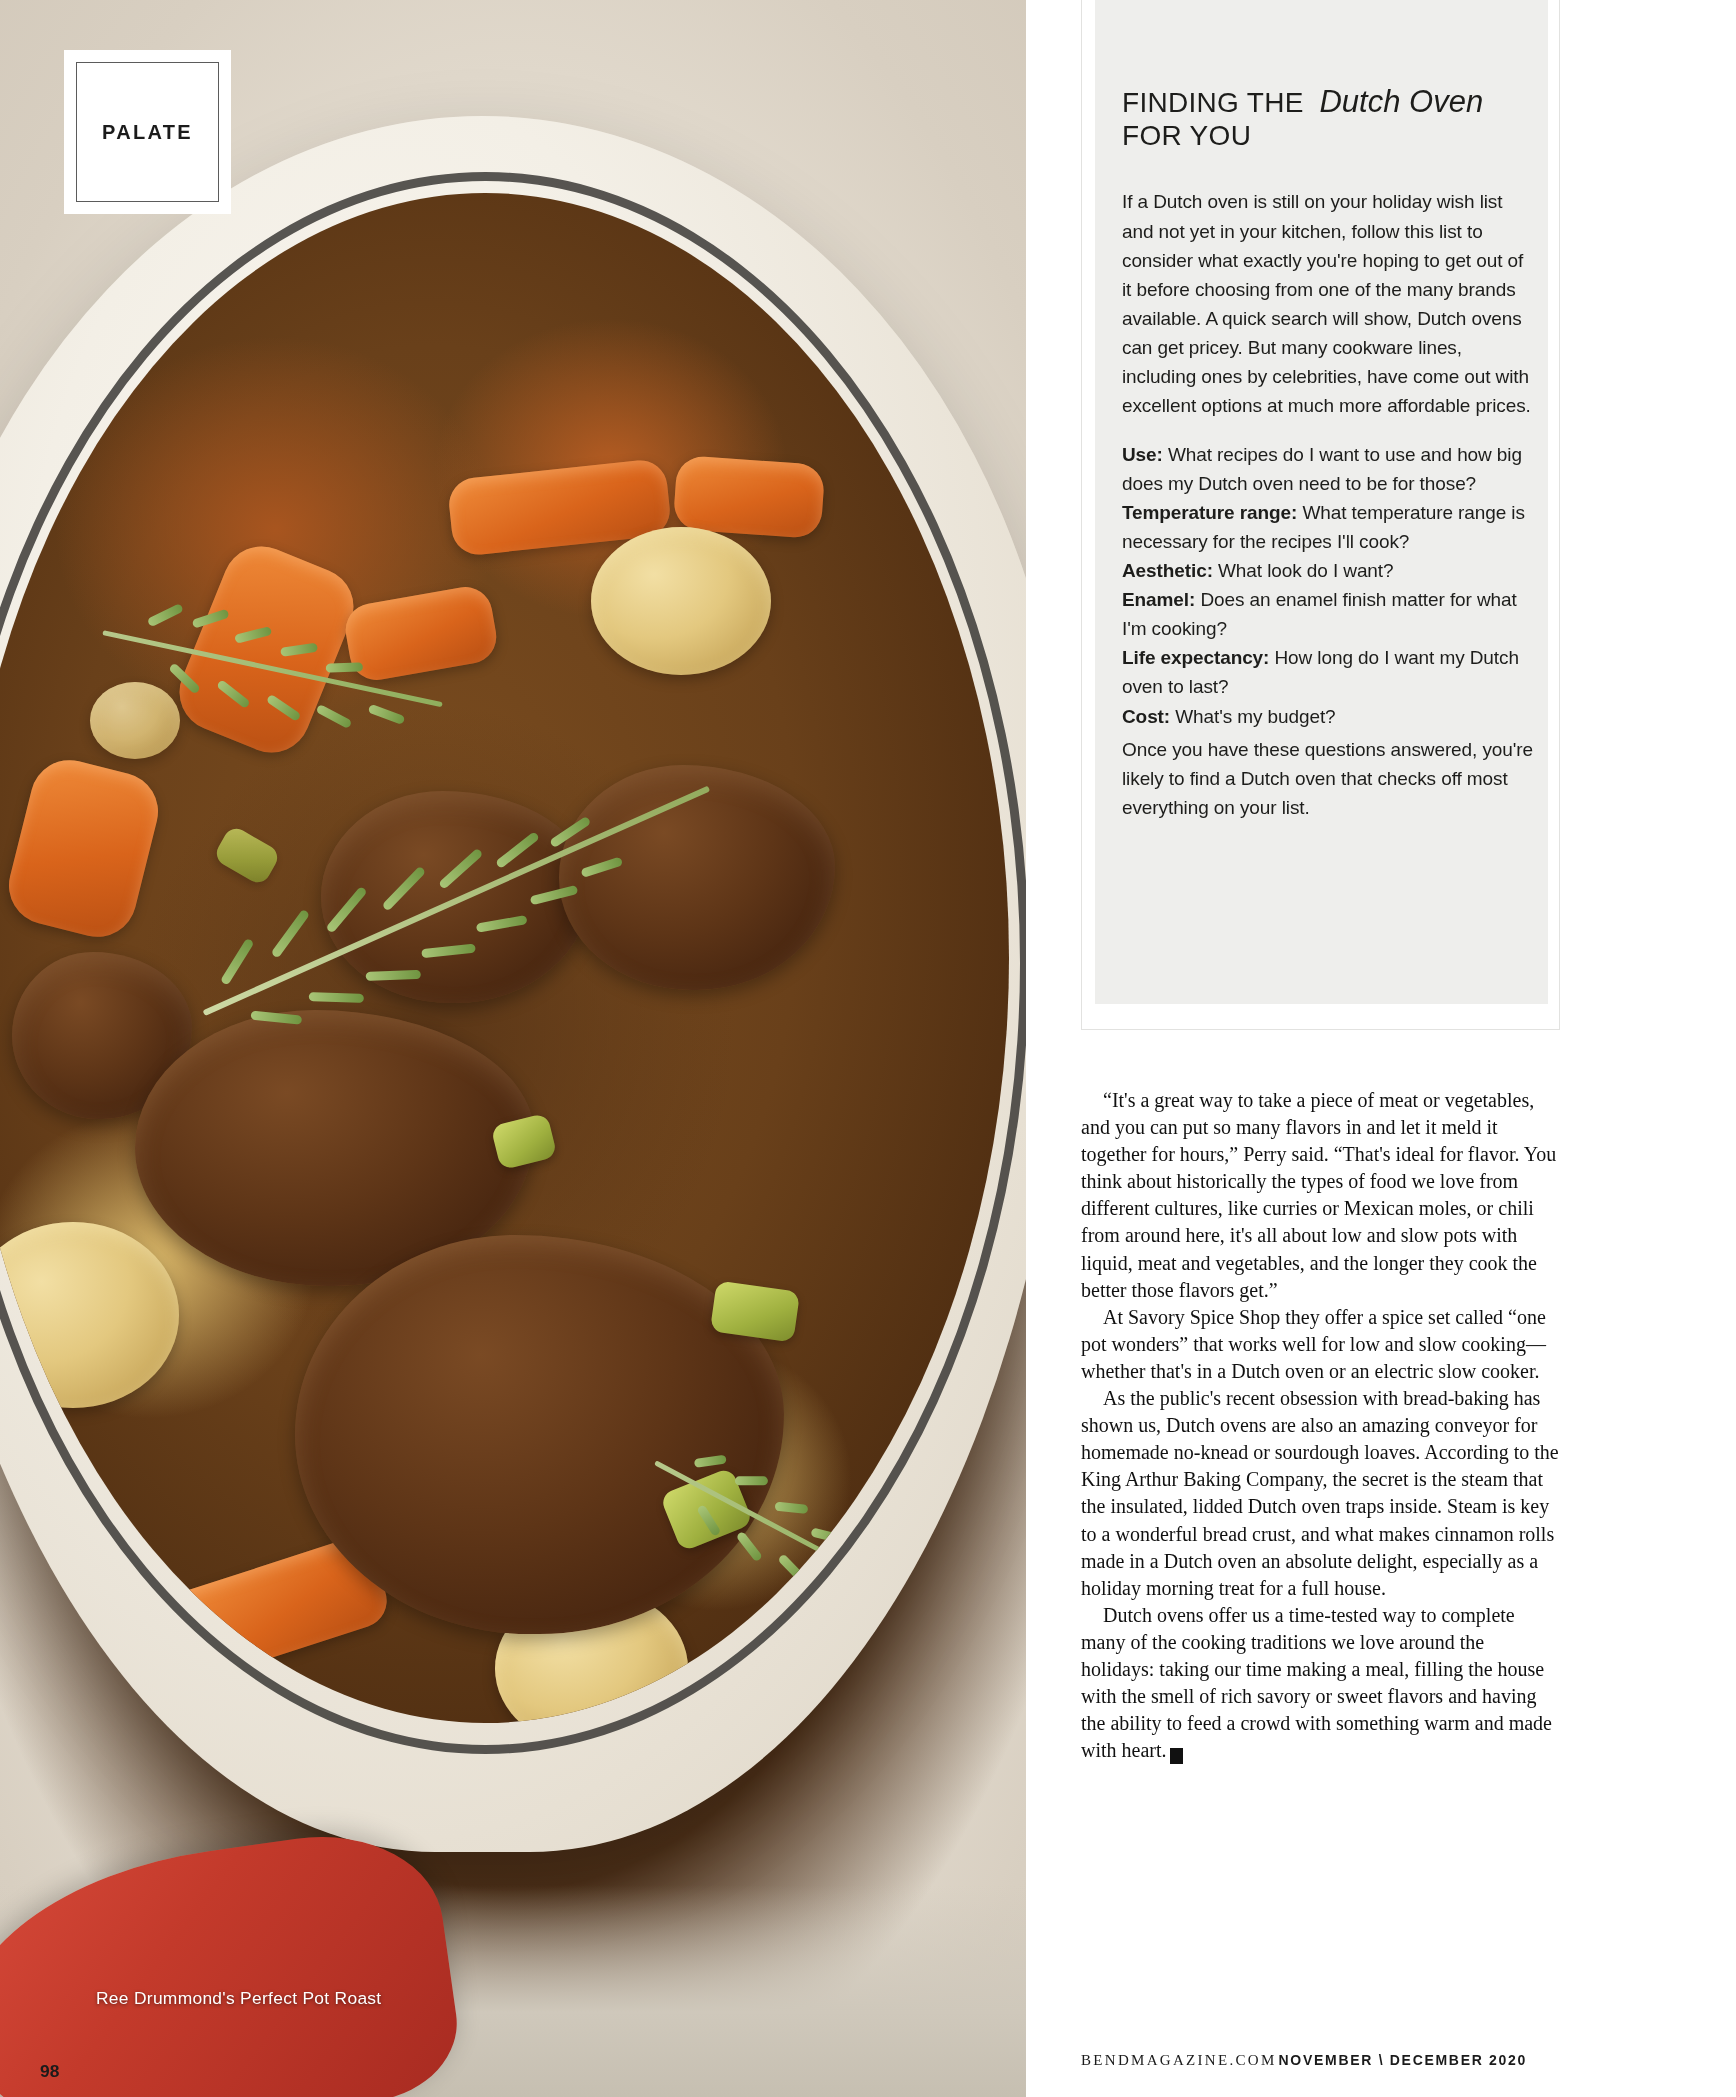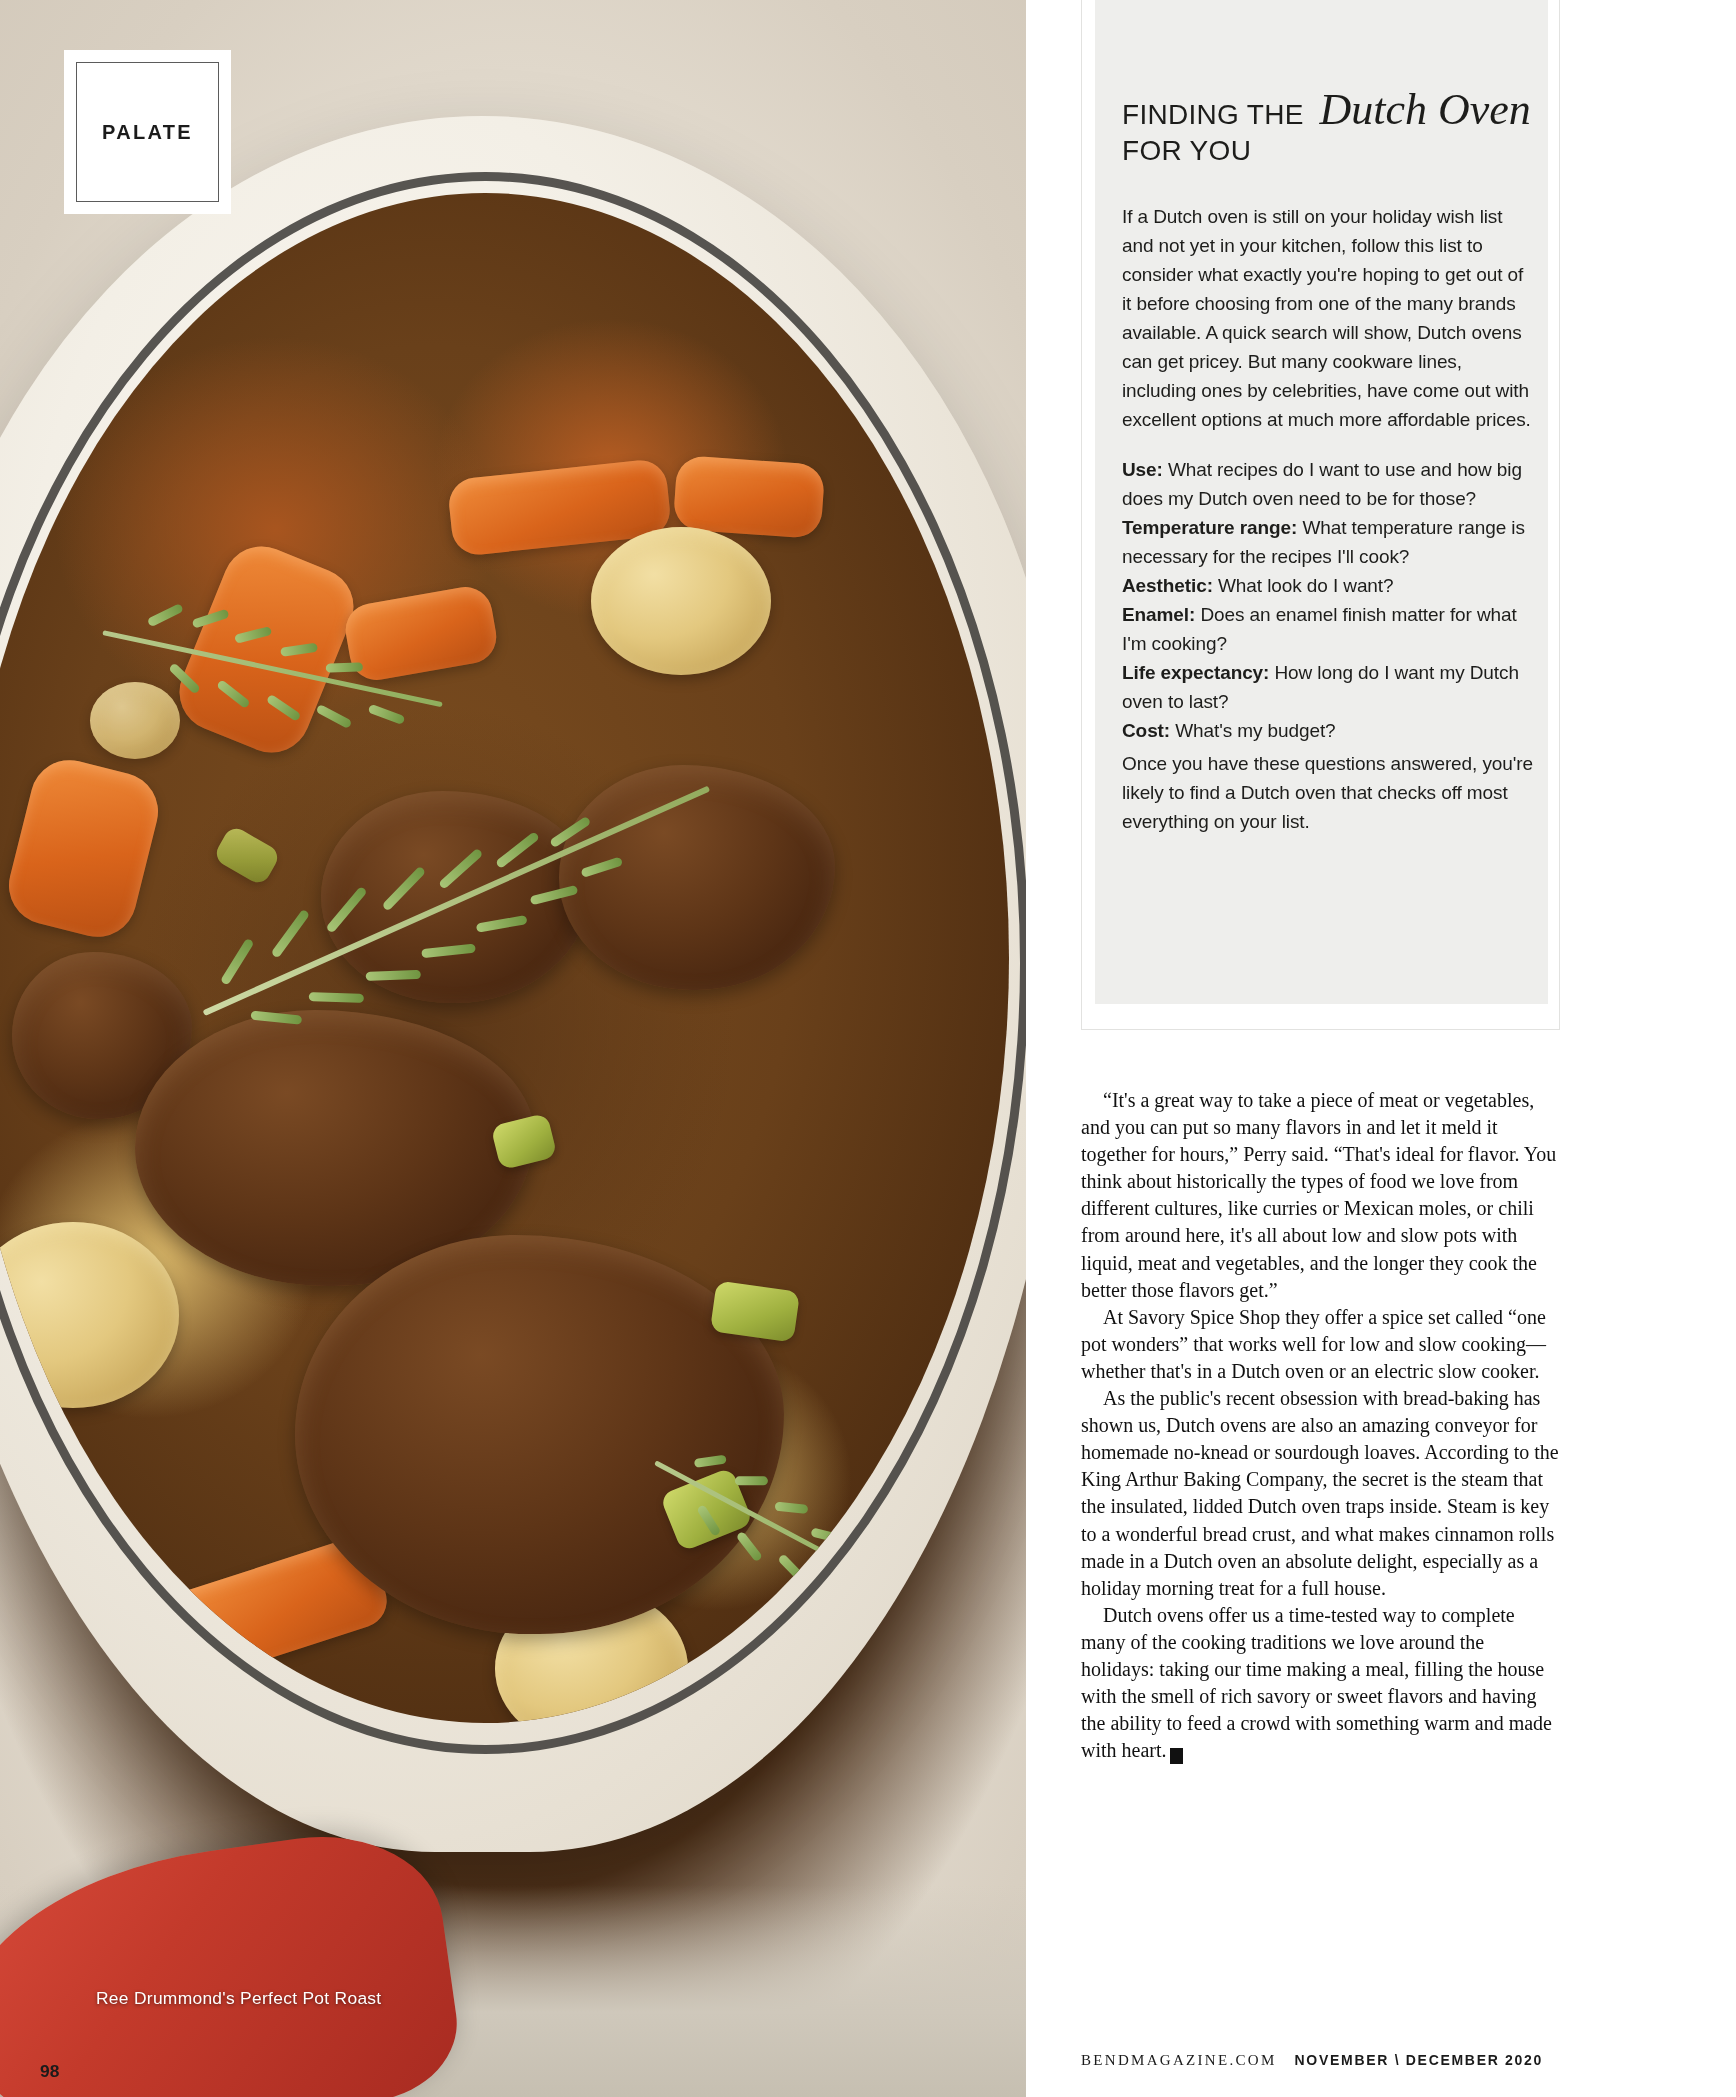--- a/index.html
+++ b/index.html
@@ -186,23 +186,23 @@
   }
   .sb-head {
     font-size: 28px;
     color: #1d1d1b;
     line-height: 1.12;
     letter-spacing: 0.3px;
     font-weight: 300;
     font-family: "Liberation Sans", sans-serif;
   }
   .sb-script {
-    font-family: Liberation Serif, serif;
+    font-family: Liberation Sans, sans-serif;
     font-style: italic;
-    font-size: 44px;
+    font-size: 31px;
     letter-spacing: 0px;
     padding-left: 7.7px;
     font-weight: normal;
   }
   .sb-body {
     margin-top: 36px;
     font-size: 19px;
     line-height: 1.53;
     color: #1d1d1b;
     font-family: "Liberation Sans", sans-serif;
@@ -241,21 +241,21 @@
     letter-spacing: -0.6px;
   }
 
   
   .footer {
     position: absolute;
     left: 55px; bottom: 28px;
     width: 489px;
     display: flex;
     align-items: baseline;
-    gap: 18px;
+    gap: 2px;
     font-family: "Liberation Serif", serif;
   }
   .footer-site {
     font-size: 15px;
     letter-spacing: 2.3px;
     color: #1b1b1b;
   }
   .footer-issue {
     font-size: 14px;
     letter-spacing: 1.7px;

